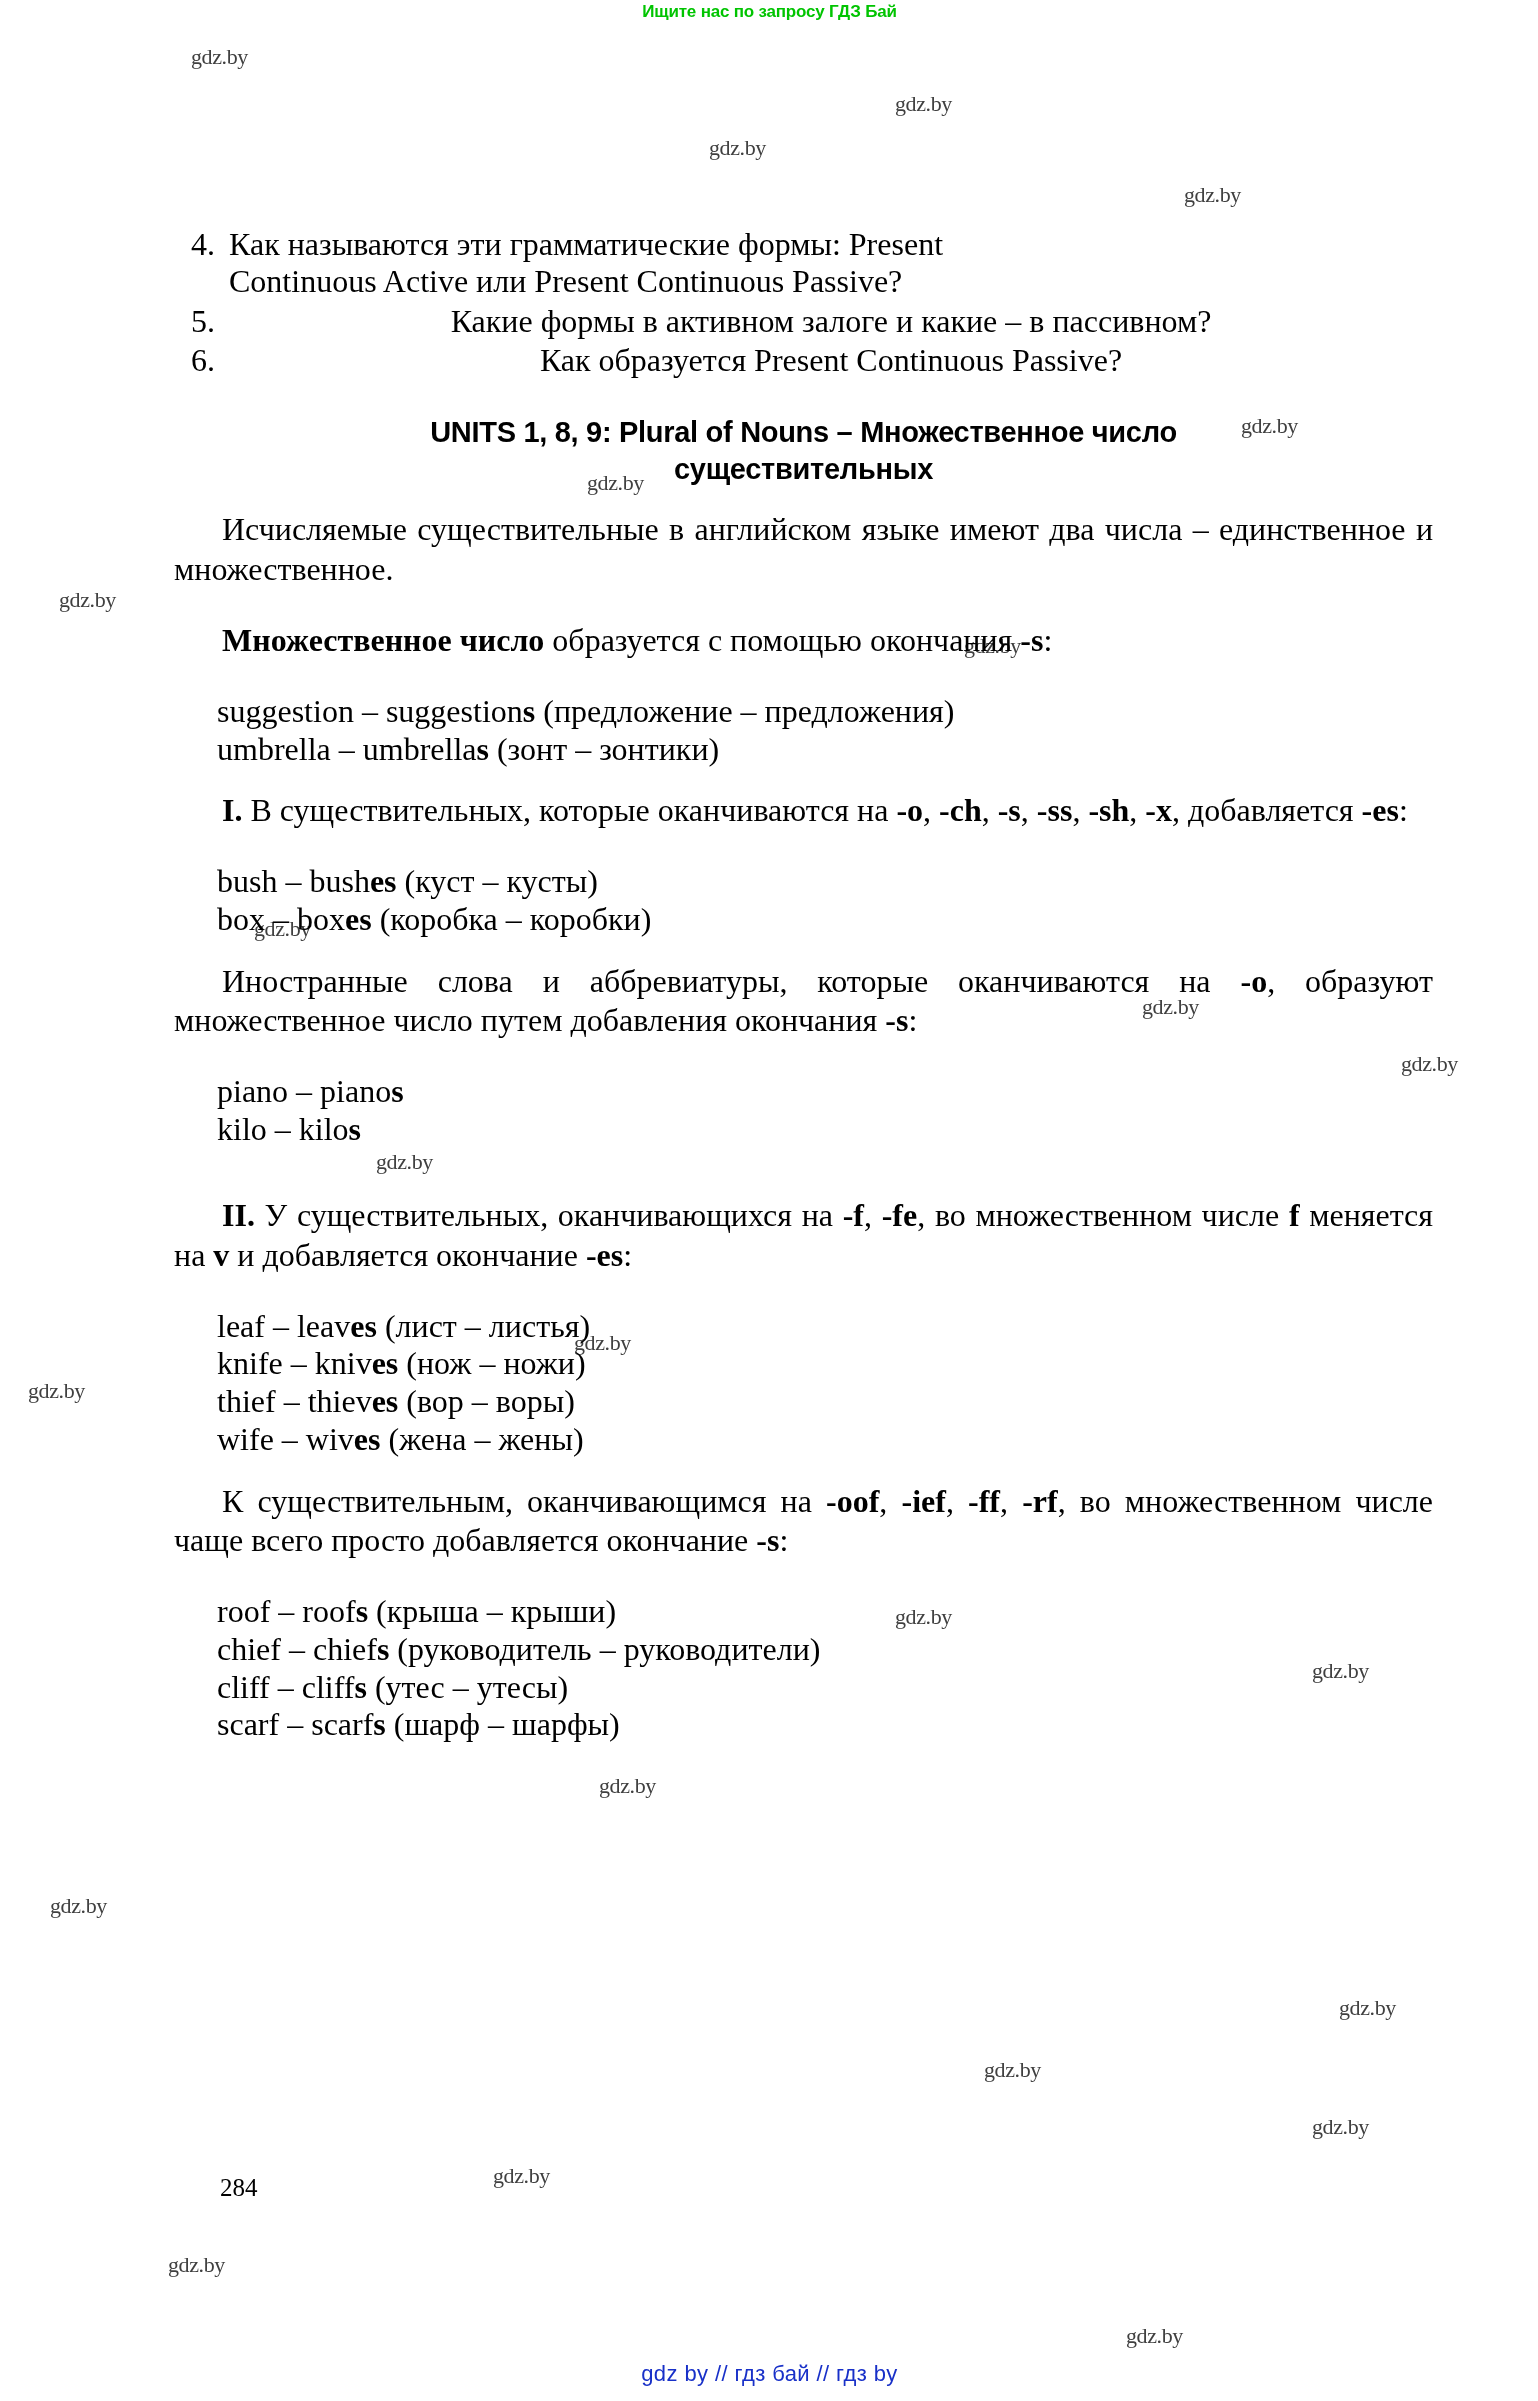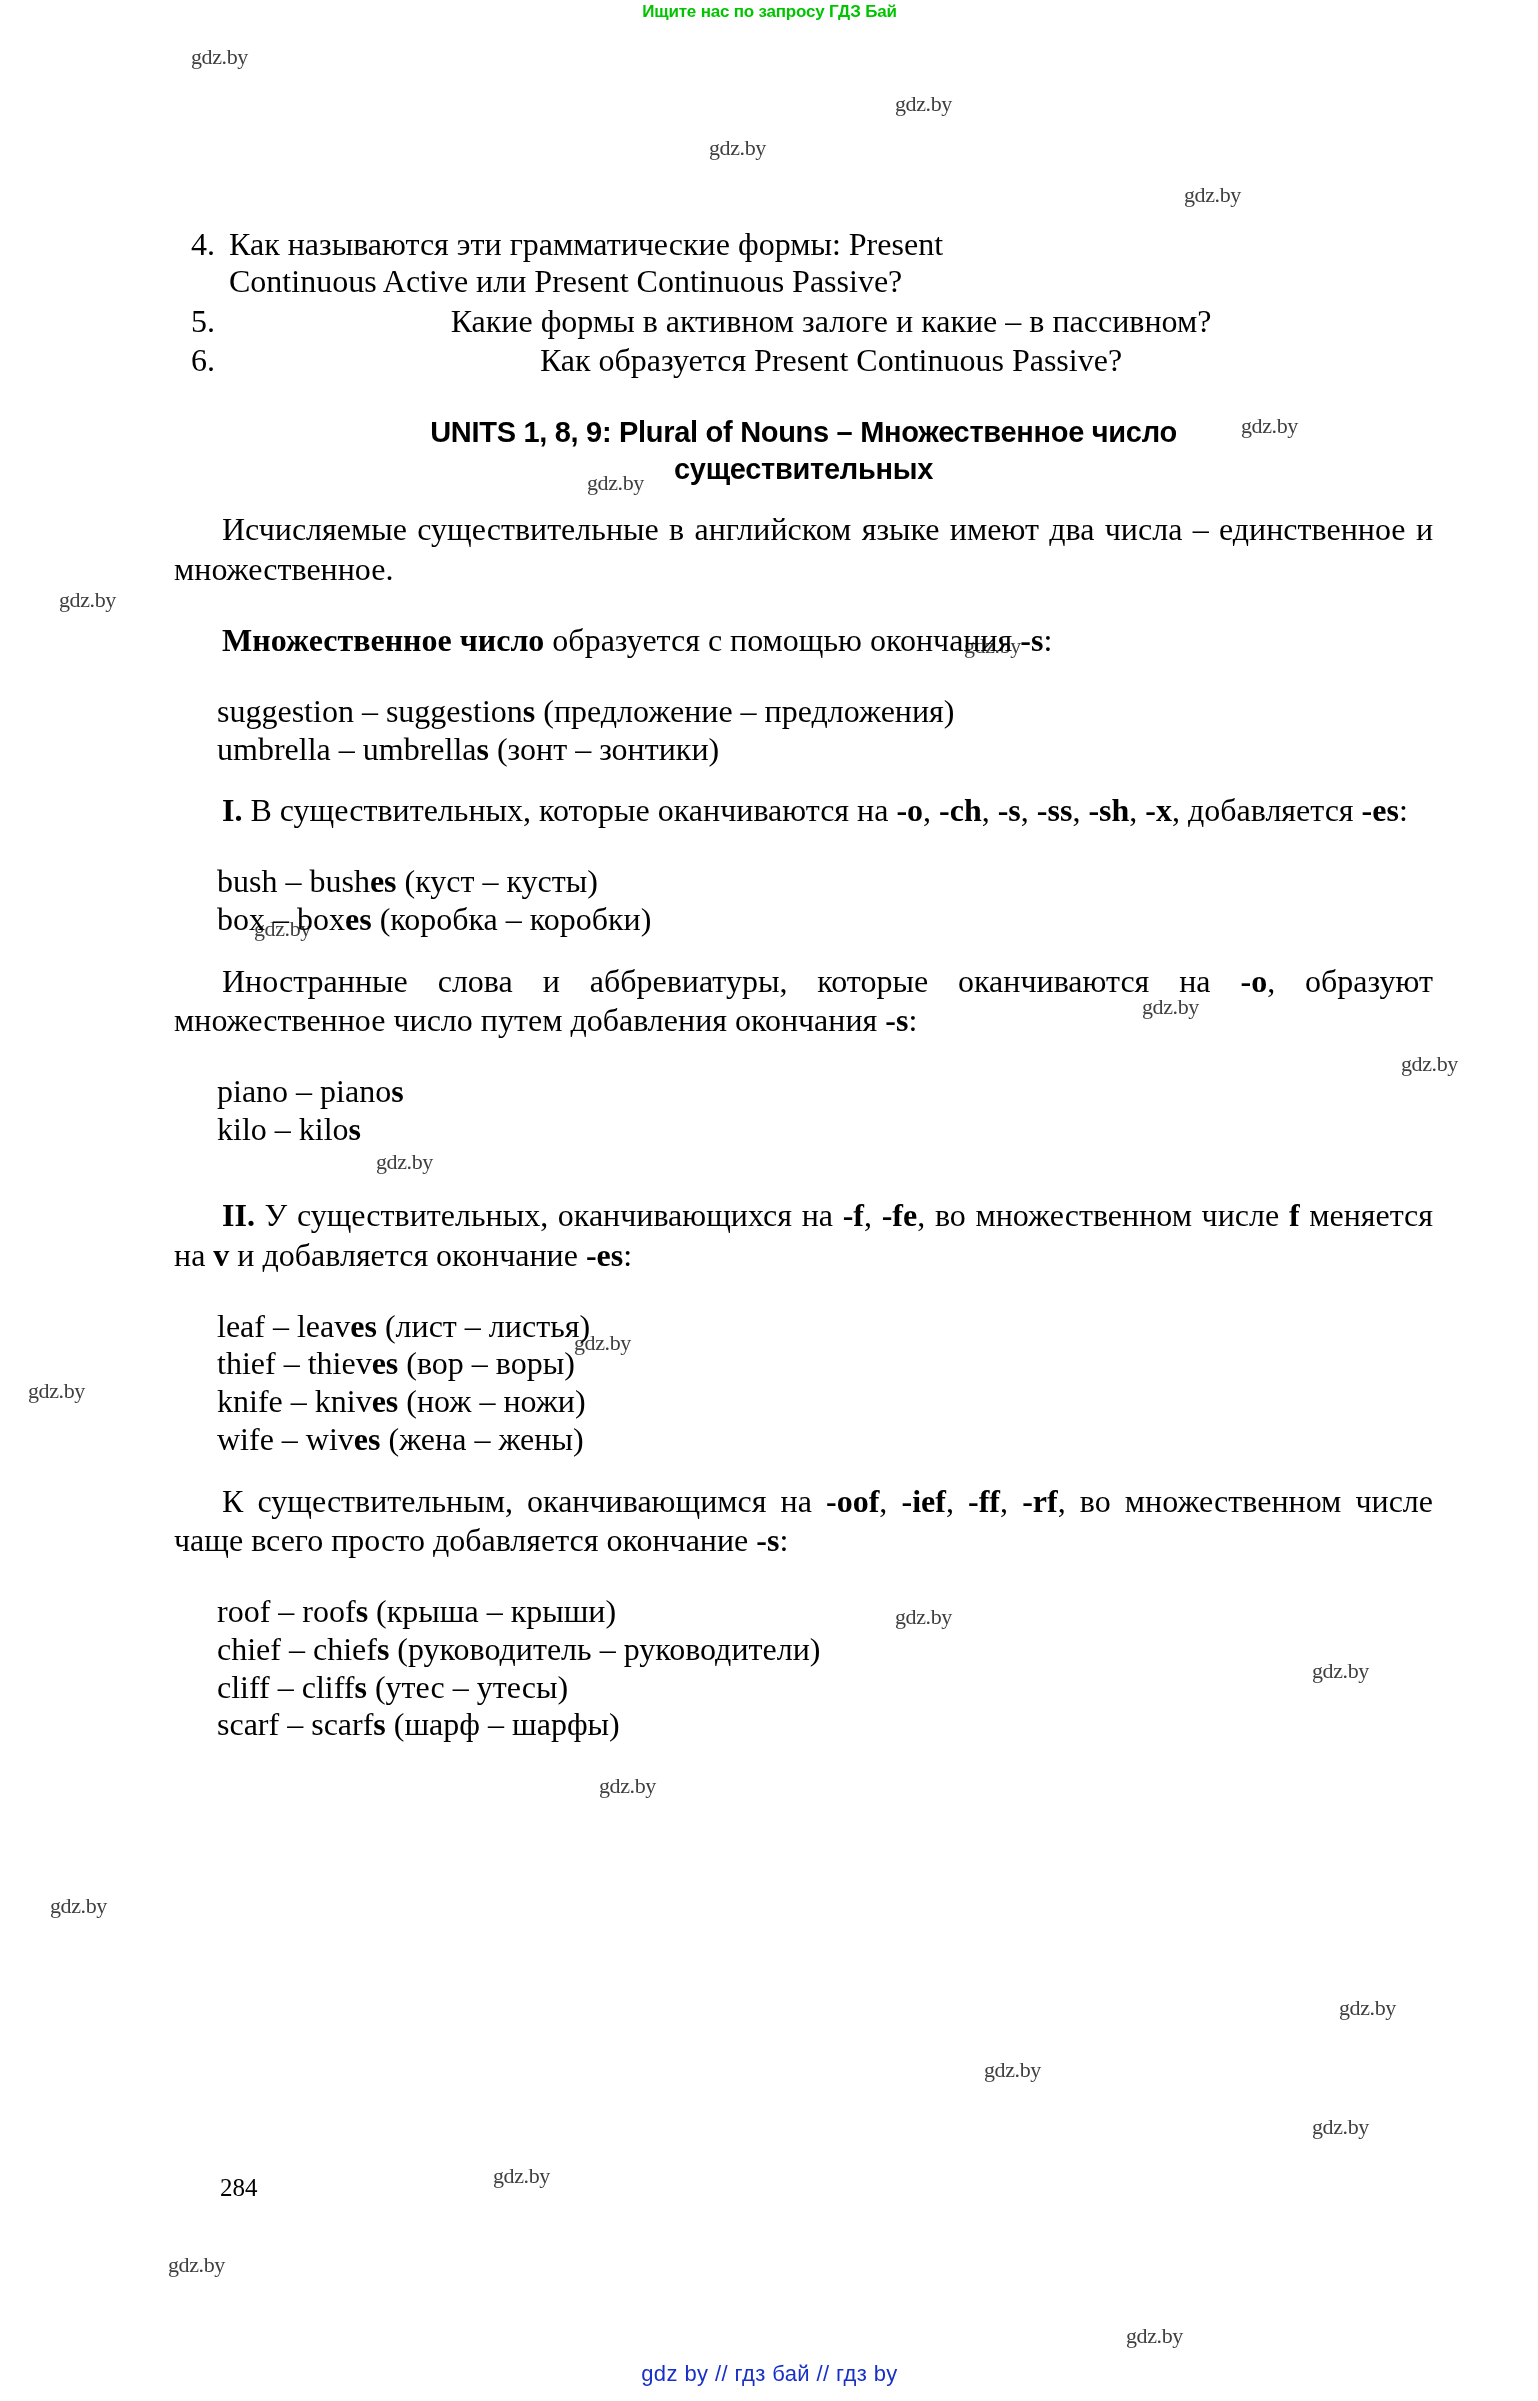--- a/index.html
+++ b/index.html
@@ -229,22 +229,22 @@
 
     <div class="examples">
       <div class="ex-line"><span>piano – piano</span><b>s</b><span></span></div>
       <div class="ex-line"><span>kilo – kilo</span><b>s</b><span></span></div>
     </div>
 
     <p class="para" style="margin-top:48px;"><b>II.</b><span> У существительных, оканчивающихся на </span><b>-f</b><span>, </span><b>-fe</b><span>, во множественном числе </span><b>f</b><span> меняется на </span><b>v</b><span> и добавляется окончание </span><b>-es</b><span>:</span></p>
 
     <div class="examples">
       <div class="ex-line"><span>leaf – leav</span><b>es</b><span> (лист – листья)</span></div>
+      <div class="ex-line"><span>knife – kniv</span><b>es</b><span> (нож – ножи)</span></div>
       <div class="ex-line"><span>thief – thiev</span><b>es</b><span> (вор – воры)</span></div>
-      <div class="ex-line"><span>knife – kniv</span><b>es</b><span> (нож – ножи)</span></div>
       <div class="ex-line"><span>wife – wiv</span><b>es</b><span> (жена – жены)</span></div>
     </div>
 
     <p class="para"><span>К существительным, оканчивающимся на </span><b>-oof</b><span>, </span><b>-ief</b><span>, </span><b>-ff</b><span>, </span><b>-rf</b><span>, во множественном числе чаще всего просто добавляется окончание </span><b>-s</b><span>:</span></p>
 
     <div class="examples gap">
       <div class="ex-line"><span>roof – roof</span><b>s</b><span> (крыша – крыши)</span></div>
       <div class="ex-line"><span>chief – chief</span><b>s</b><span> (руководитель – руководители)</span></div>
       <div class="ex-line"><span>cliff – cliff</span><b>s</b><span> (утес – утесы)</span></div>
       <div class="ex-line"><span>scarf – scarf</span><b>s</b><span> (шарф – шарфы)</span></div>

